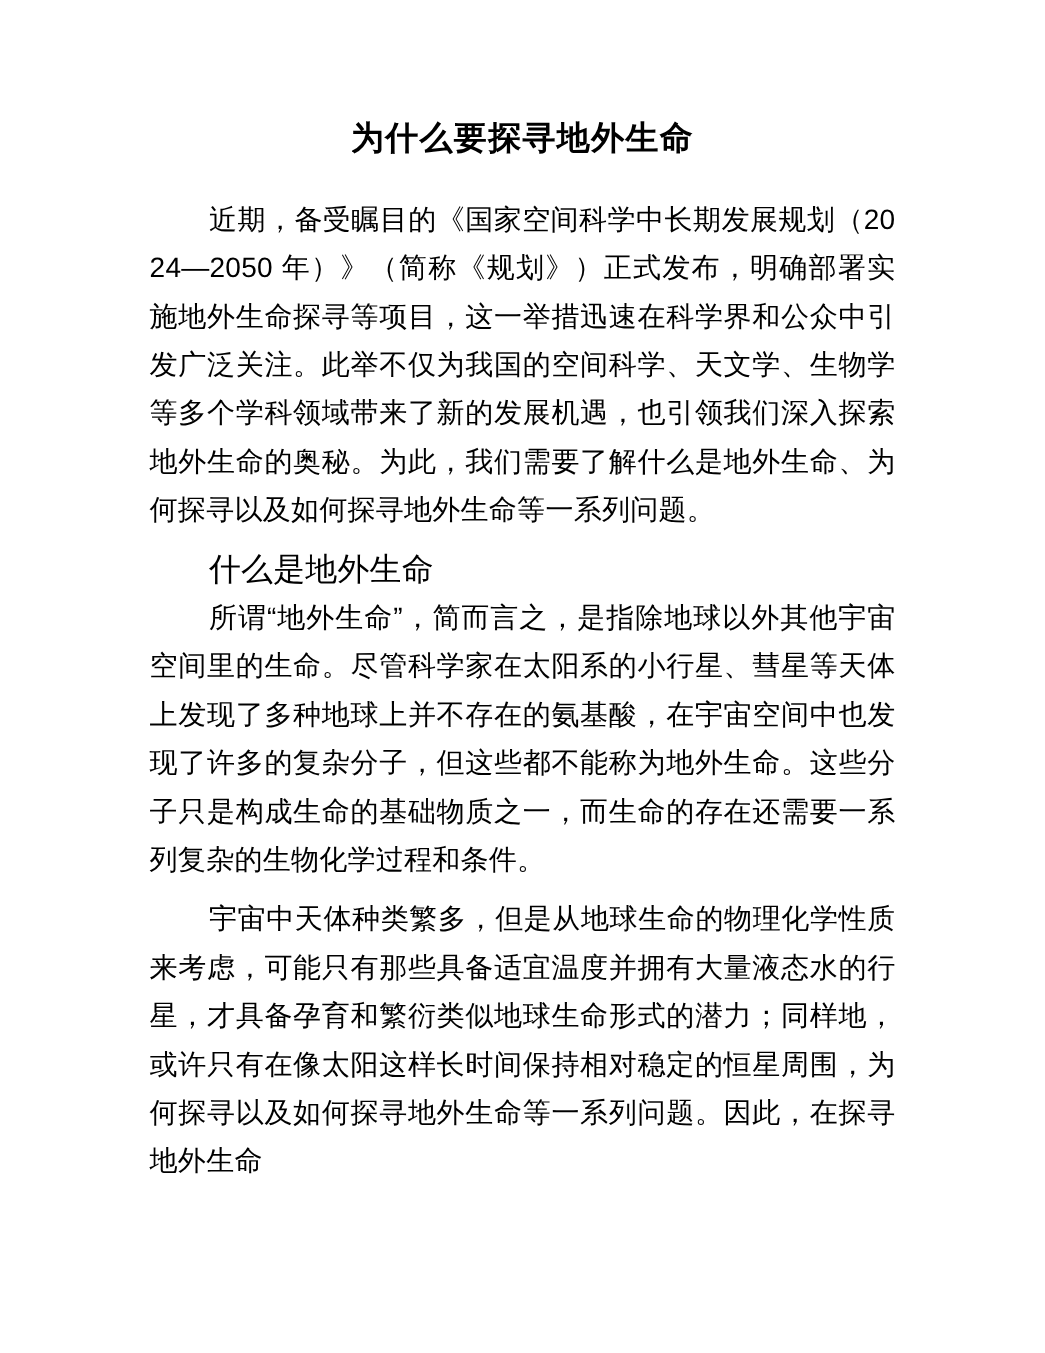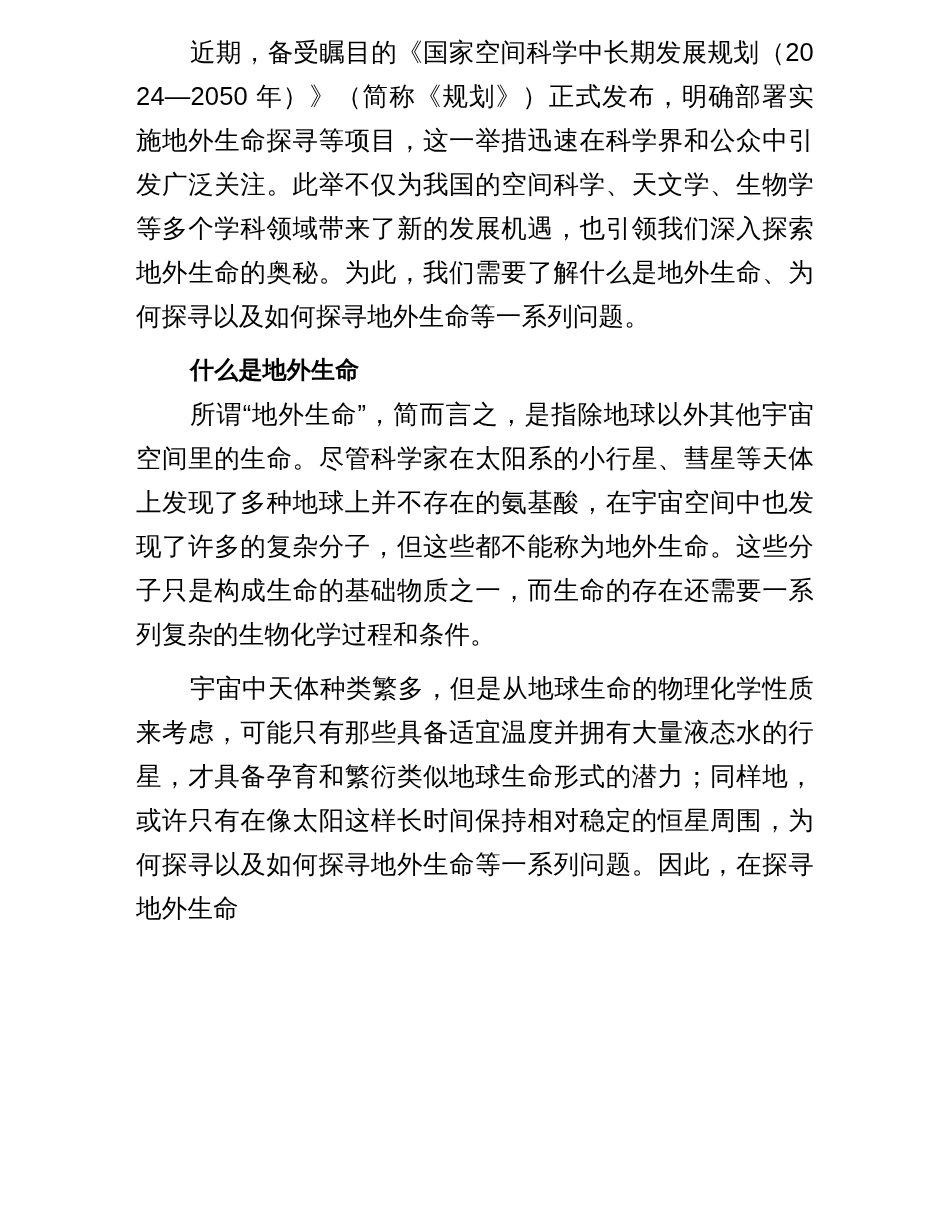--- a/index.html
+++ b/index.html
@@ -53,41 +53,42 @@
     letter-spacing: 0.2px;
     color: #000000;
     word-break: break-all;
   }
   .para + .para {
     margin-top: 10px;
   }
   .subhead {
     margin: 0;
     padding: 0;
-    font-size: 24px;
+    font-size: 29px;
     line-height: 44px;
     text-indent: 54px;
     letter-spacing: 0.2px;
-    font-weight: bold;
+    font-weight: normal;
     color: #000000;
     margin-top: 10px;
   }
   .subhead + .para {
   }
   
   .para-last {
     
   }
 </style>
 </head>
 <body>
 
 <div class="page">
   <div class="content">
 
+    <h1 class="doc-title">为什么要探寻地外生命</h1>
 
     <div class="title-spacer"></div>
 
     <p class="para">近期，备受瞩目的《国家空间科学中长期发展规划（2024—2050 年）》（简称《规划》）正式发布，明确部署实施地外生命探寻等项目，这一举措迅速在科学界和公众中引发广泛关注。此举不仅为我国的空间科学、天文学、生物学等多个学科领域带来了新的发展机遇，也引领我们深入探索地外生命的奥秘。为此，我们需要了解什么是地外生命、为何探寻以及如何探寻地外生命等一系列问题。</p>
 
     <h2 class="subhead">什么是地外生命</h2>
 
     <p class="para">所谓“地外生命”，简而言之，是指除地球以外其他宇宙空间里的生命。尽管科学家在太阳系的小行星、彗星等天体上发现了多种地球上并不存在的氨基酸，在宇宙空间中也发现了许多的复杂分子，但这些都不能称为地外生命。这些分子只是构成生命的基础物质之一，而生命的存在还需要一系列复杂的生物化学过程和条件。</p>
 
     <p class="para para-last">宇宙中天体种类繁多，但是从地球生命的物理化学性质来考虑，可能只有那些具备适宜温度并拥有大量液态水的行星，才具备孕育和繁衍类似地球生命形式的潜力；同样地，或许只有在像太阳这样长时间保持相对稳定的恒星周围，为何探寻以及如何探寻地外生命等一系列问题。因此，在探寻地外生命</p>

